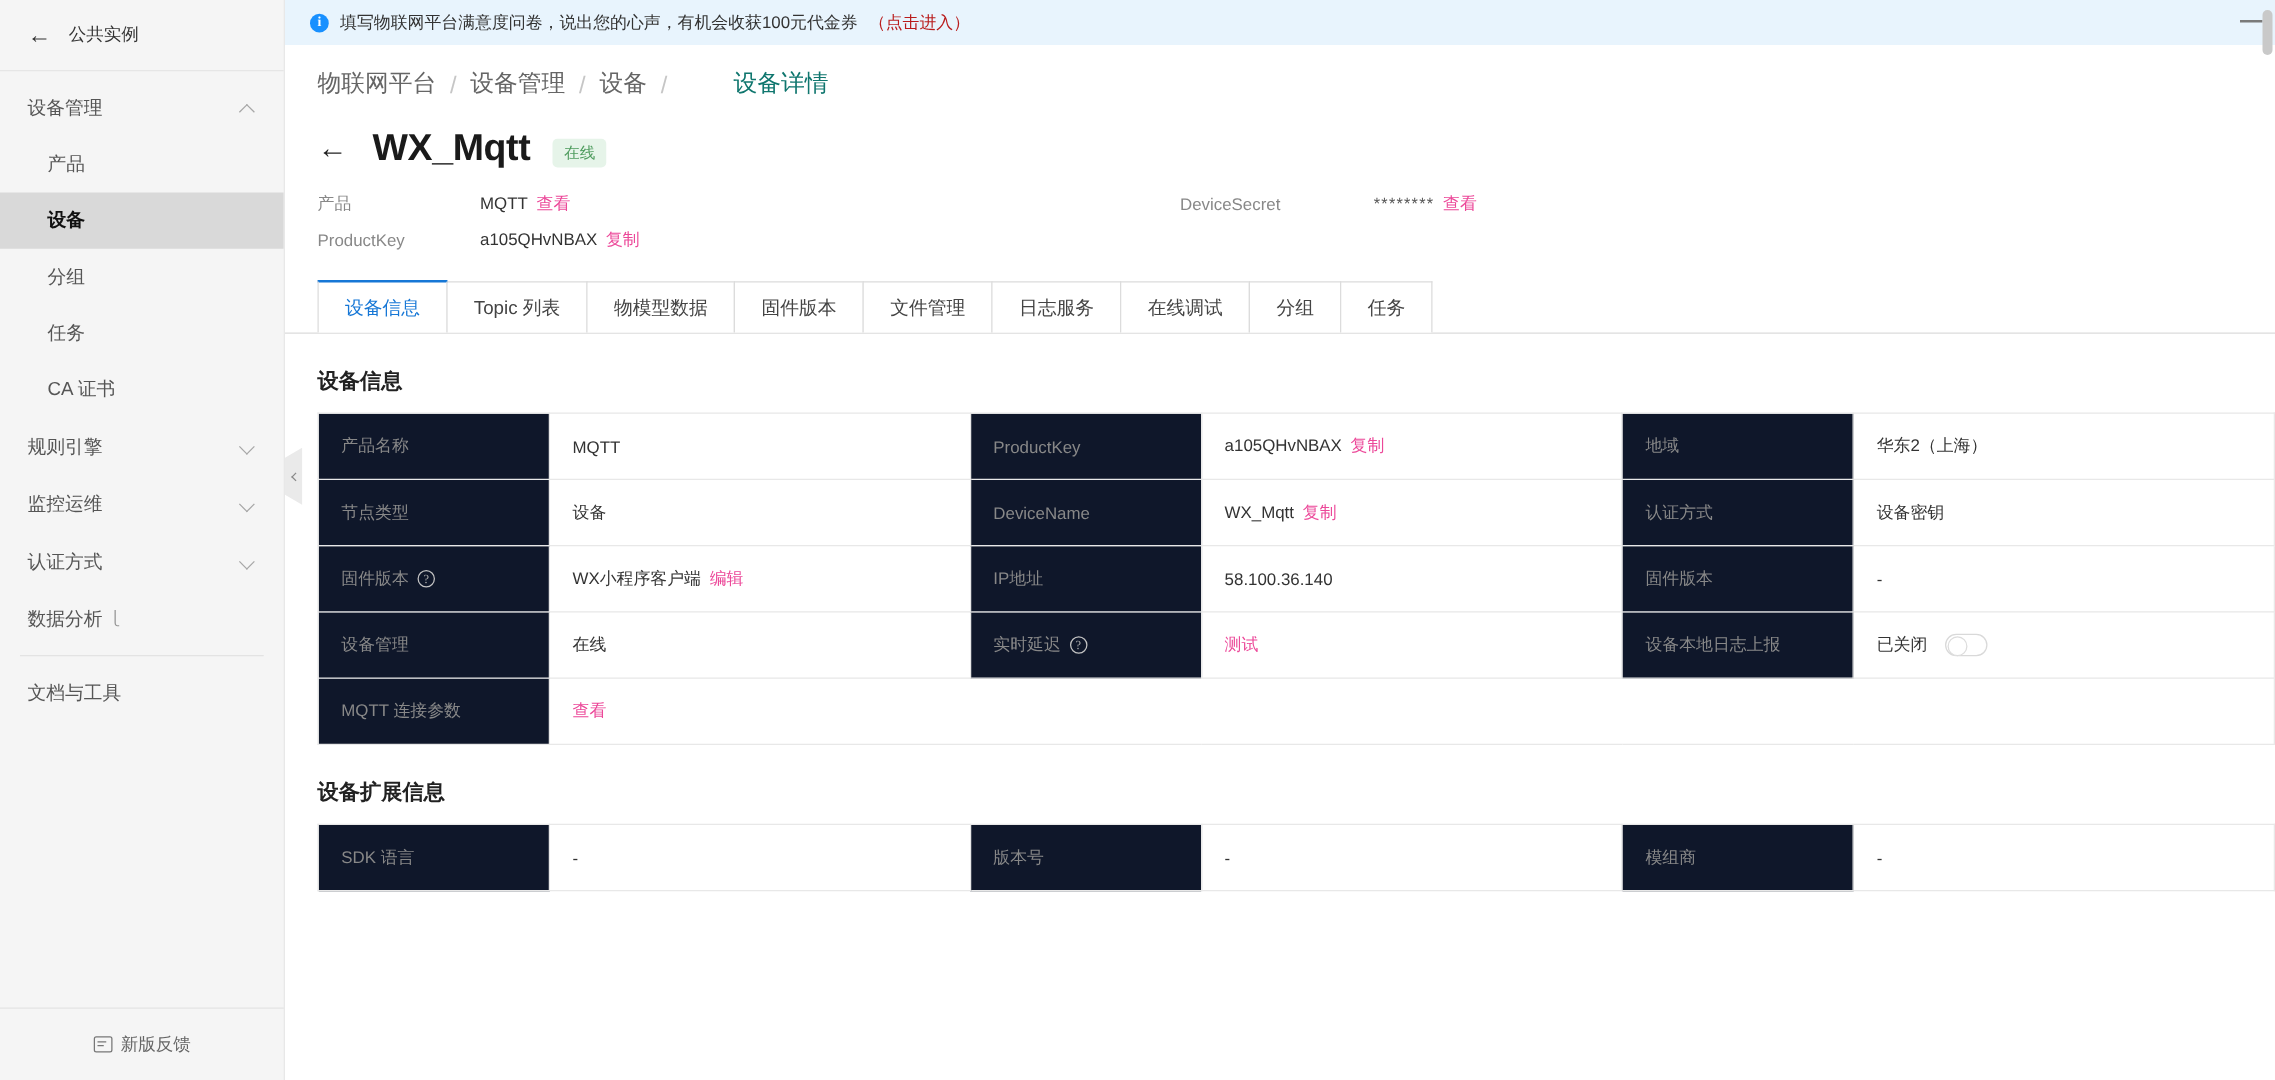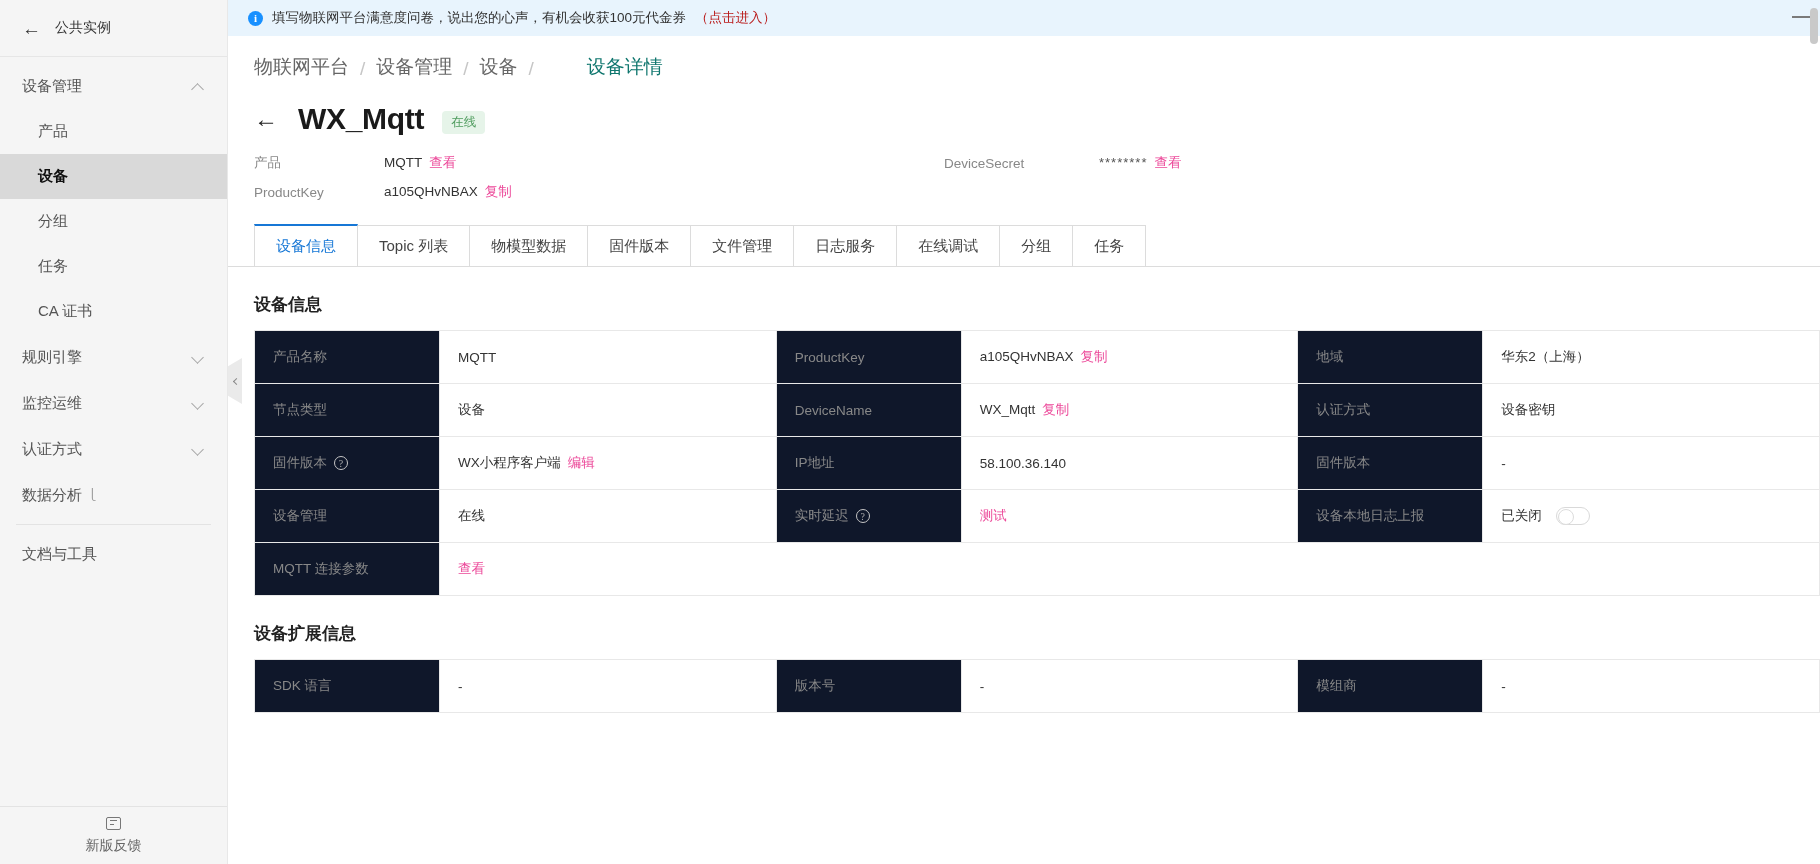--- a/index.html
+++ b/index.html
@@ -56,21 +56,21 @@
   }
   .sb-item.active { background: #d9d9d9; color: #111; font-weight: bold; }
   .sb-link-ext { margin-left: 6px; font-size: 11px; opacity: .6; position: relative; top:-2px;}
 
   .sb-divider { height: 1px; background: #e3e3e3; margin: 6px 16px 6px 16px; }
 
   .sb-bottom {
     height: 58px; min-height: 58px;
     border-top: 1px solid #e3e3e3;
     display: flex; align-items: center; justify-content: center;
-    gap: 7px; color: #666; font-size: 14px; cursor: pointer; flex-direction: column;
+    gap: 7px; color: #666; font-size: 14px; cursor: pointer;
   }
   .feedback-icon {
     width: 15px; height: 13px; border: 1.4px solid #777; border-radius: 2px;
     position: relative; display:inline-block;
   }
   .feedback-icon::before {
     content:""; position:absolute; left:2.5px; top:2.5px; width:7px; height:1.4px; background:#777;
   }
   .feedback-icon::after {
     content:""; position:absolute; left:2.5px; top:6px; width:4.5px; height:1.4px; background:#777;

